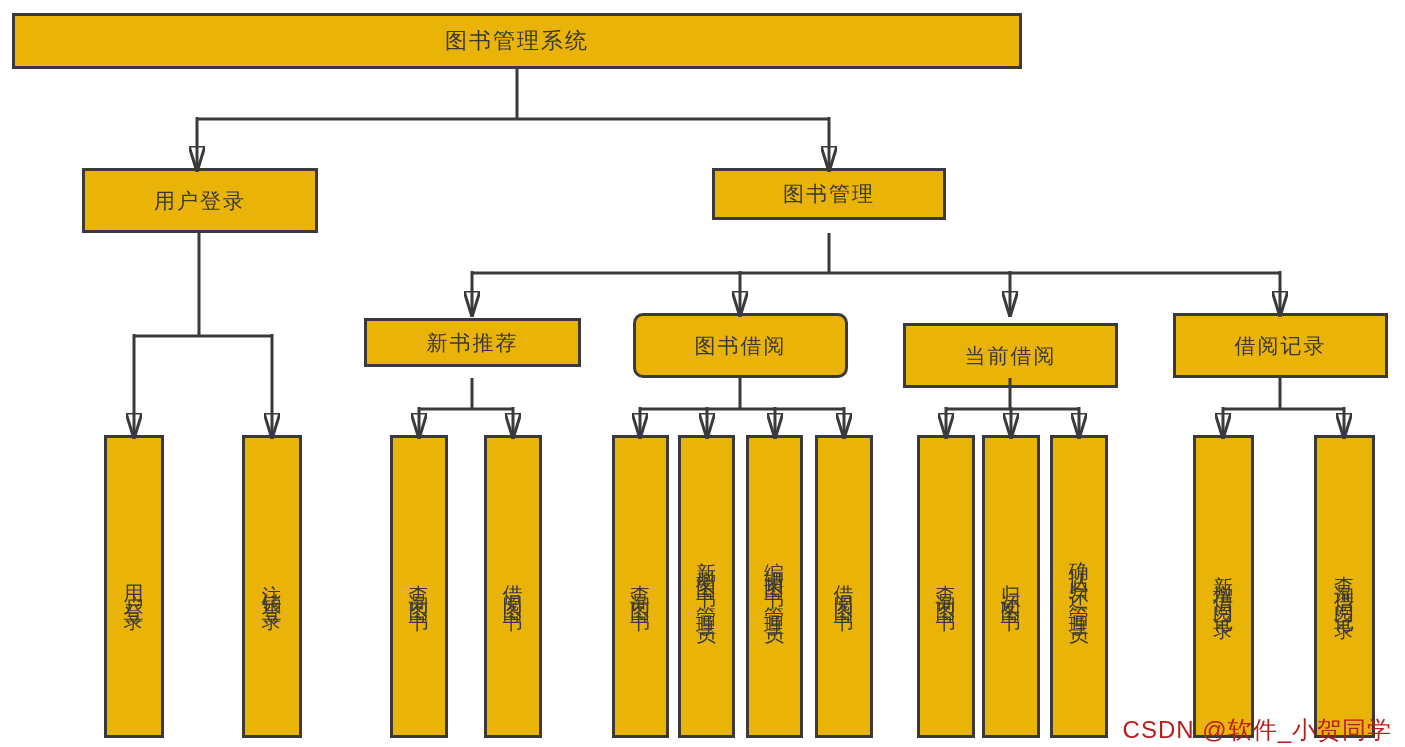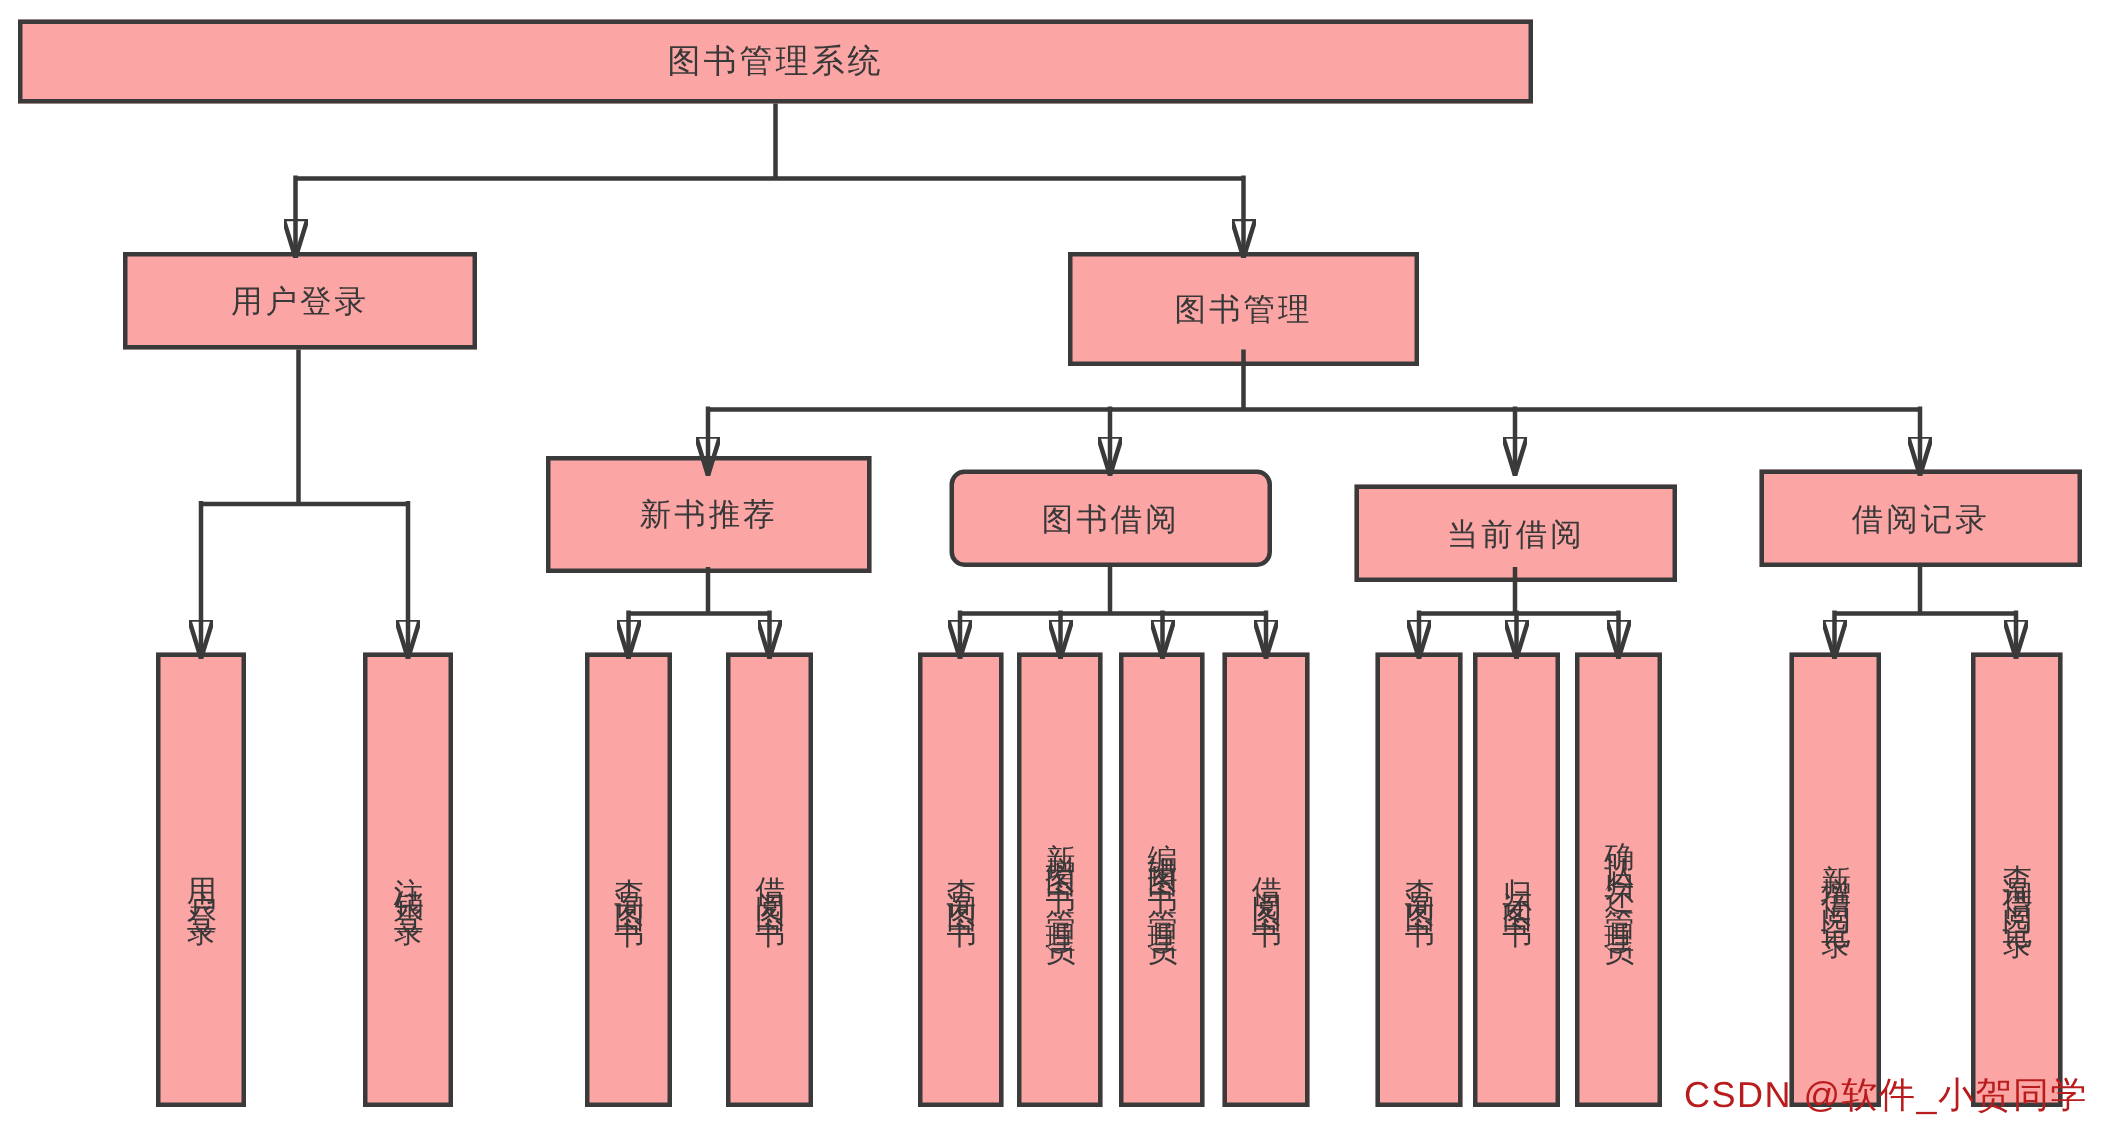--- a/index.html
+++ b/index.html
@@ -9,21 +9,21 @@
     height: 747px;
     background: #ffffff;
     font-family: "Liberation Sans", "DejaVu Sans", sans-serif;
     color: #383838;
     overflow: hidden;
   }
   .box {
     position: absolute;
     box-sizing: border-box;
     border: 3px solid #3a3a3a;
-    background: #fca5a5;
+    background: #eab308;
     display: flex;
     align-items: center;
     justify-content: center;
     font-size: 21px;
     letter-spacing: 2px;
     text-align: center;
     z-index: 1;
   }
   .box.root { font-size: 22px; }
   .leaf {
@@ -111,23 +111,23 @@
     <g>
       <path d="M1280 378 V409 M1223 409 H1344"></path>
       <line x1="1223" y1="407" x2="1223" y2="439" marker-end="url(#arw)"></line>
       <line x1="1344" y1="407" x2="1344" y2="439" marker-end="url(#arw)"></line>
     </g>
   </svg>
 
   <div class="box root" style="left:12px; top:13px; width:1010px; height:56px;">图书管理系统</div>
 
   <div class="box" style="left:82px; top:168px; width:236px; height:65px;">用户登录</div>
-  <div class="box" style="left:712px; top:168px; width:234px; height:76px;text-align:right;">图书管理</div>
+  <div class="box" style="left:712px; top:168px; width:234px; height:52px;text-align:right;">图书管理</div>
 
-  <div class="box" style="left:364px; top:304px; width:217px; height:78px;">新书推荐</div>
+  <div class="box" style="left:364px; top:318px; width:217px; height:49px;">新书推荐</div>
   <div class="box" style="left:633px; top:313px; width:215px; height:65px;border-radius:10px;">图书借阅</div>
   <div class="box" style="left:903px; top:323px; width:215px; height:65px;">当前借阅</div>
   <div class="box" style="left:1173px; top:313px; width:215px; height:65px;text-align:center;">借阅记录</div>
 
   <div class="box leaf" style="left:104px; top:435px; width:60px; height:303px;">用户登录</div>
   <div class="box leaf" style="left:242px; top:435px; width:60px; height:303px;">注销登录</div>
 
   <div class="box leaf" style="left:390px; top:435px; width:58px; height:303px;">查询图书</div>
   <div class="box leaf" style="left:484px; top:435px; width:58px; height:303px;">借阅图书</div>
 

